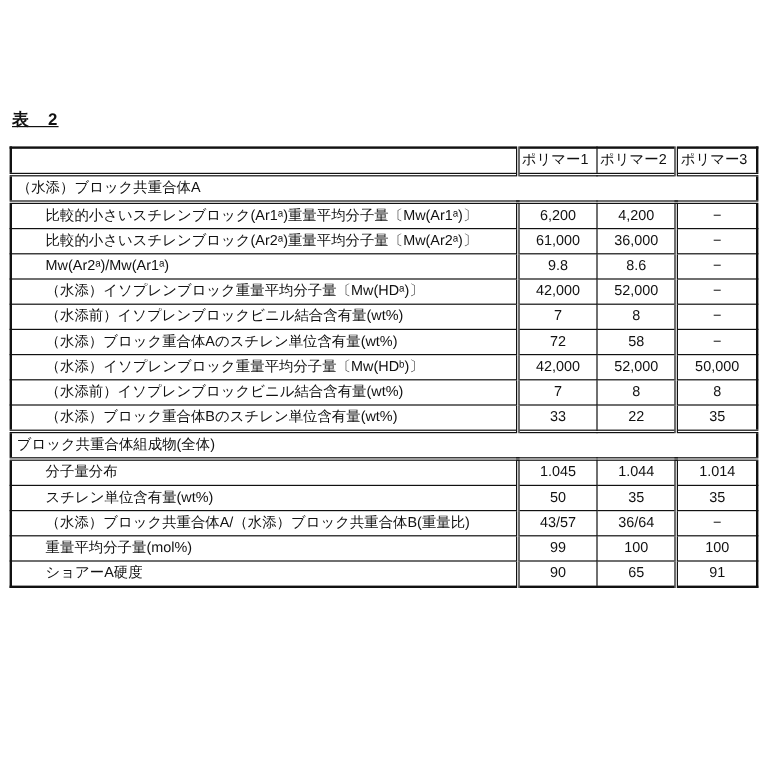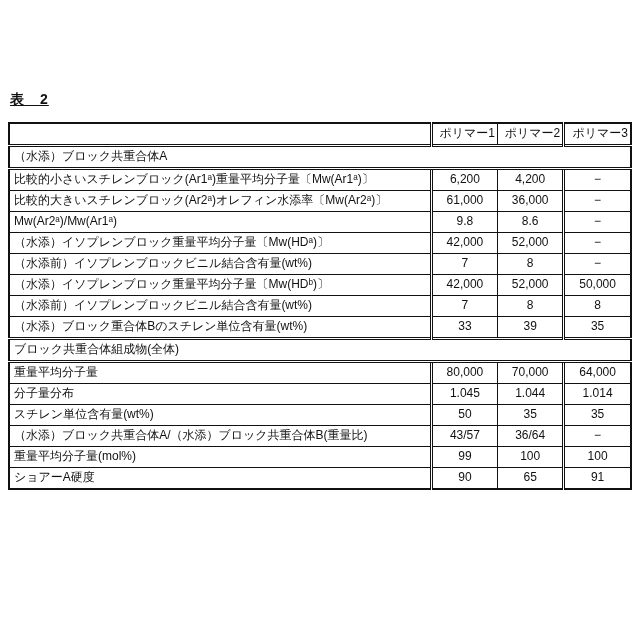--- a/index.html
+++ b/index.html
@@ -25,24 +25,24 @@
   }
   .patent-table td {
     border:1px solid #111111;
     height:20px;
     padding:0 2px;
     font-size:12px;
     line-height:1.1;
     overflow:hidden;
     white-space:nowrap;
   }
-  .patent-table td.lbl { text-align:left; padding-left:4px; }
+  .patent-table td.lbl { text-align:left; padding-left:28px; }
   .patent-table td.corner { padding-left:4px; }
   .patent-table td.val { text-align:center; }
-  .patent-table td.hdr { text-align:right; }
+  .patent-table td.hdr { text-align:left; }
   
   .patent-table td.dv { border-left:3px double #111111; }
   
   .patent-table tr.section td {
     border-top:3px double #111111;
     border-bottom:3px double #111111;
     text-align:left; padding-left:4px;
   }
 </style>
 </head>
@@ -70,21 +70,21 @@
       <tr class="section">
         <td colspan="4">（水添）ブロック共重合体A</td>
       </tr>
       <tr>
         <td class="lbl">比較的小さいスチレンブロック(Ar1ᵃ)重量平均分子量〔Mw(Ar1ᵃ)〕</td>
         <td class="val dv">6,200</td>
         <td class="val">4,200</td>
         <td class="val dv">−</td>
       </tr>
       <tr>
-        <td class="lbl">比較的大きいスチレンブロック(Ar2ᵃ)オレフィン水添率〔Mw(Ar2ᵃ)〕</td>
+        <td class="lbl">比較的小さいスチレンブロック(Ar2ᵃ)重量平均分子量〔Mw(Ar2ᵃ)〕</td>
         <td class="val dv">61,000</td>
         <td class="val">36,000</td>
         <td class="val dv">−</td>
       </tr>
       <tr>
         <td class="lbl">Mw(Ar2ᵃ)/Mw(Ar1ᵃ)</td>
         <td class="val dv">9.8</td>
         <td class="val">8.6</td>
         <td class="val dv">−</td>
       </tr>
@@ -93,48 +93,48 @@
         <td class="val dv">42,000</td>
         <td class="val">52,000</td>
         <td class="val dv">−</td>
       </tr>
       <tr>
         <td class="lbl">（水添前）イソプレンブロックビニル結合含有量(wt%)</td>
         <td class="val dv">7</td>
         <td class="val">8</td>
         <td class="val dv">−</td>
       </tr>
+      <tr>
+        <td class="lbl">（水添）ブロック重合体Aのスチレン単位含有量(wt%)</td>
+        <td class="val dv">72</td>
+        <td class="val">58</td>
+        <td class="val dv">−</td>
+      </tr>
 
       <tr>
         <td class="lbl">（水添）イソプレンブロック重量平均分子量〔Mw(HDᵇ)〕</td>
         <td class="val dv">42,000</td>
         <td class="val">52,000</td>
         <td class="val dv">50,000</td>
       </tr>
       <tr>
         <td class="lbl">（水添前）イソプレンブロックビニル結合含有量(wt%)</td>
         <td class="val dv">7</td>
         <td class="val">8</td>
         <td class="val dv">8</td>
       </tr>
       <tr>
         <td class="lbl">（水添）ブロック重合体Bのスチレン単位含有量(wt%)</td>
         <td class="val dv">33</td>
-        <td class="val">39</td>
+        <td class="val">22</td>
         <td class="val dv">35</td>
       </tr>
 
       <tr class="section">
         <td colspan="4">ブロック共重合体組成物(全体)</td>
-      </tr>
-      <tr>
-        <td class="lbl">重量平均分子量</td>
-        <td class="val dv">80,000</td>
-        <td class="val">70,000</td>
-        <td class="val dv">64,000</td>
       </tr>
       <tr>
         <td class="lbl">分子量分布</td>
         <td class="val dv">1.045</td>
         <td class="val">1.044</td>
         <td class="val dv">1.014</td>
       </tr>
       <tr>
         <td class="lbl">スチレン単位含有量(wt%)</td>
         <td class="val dv">50</td>

